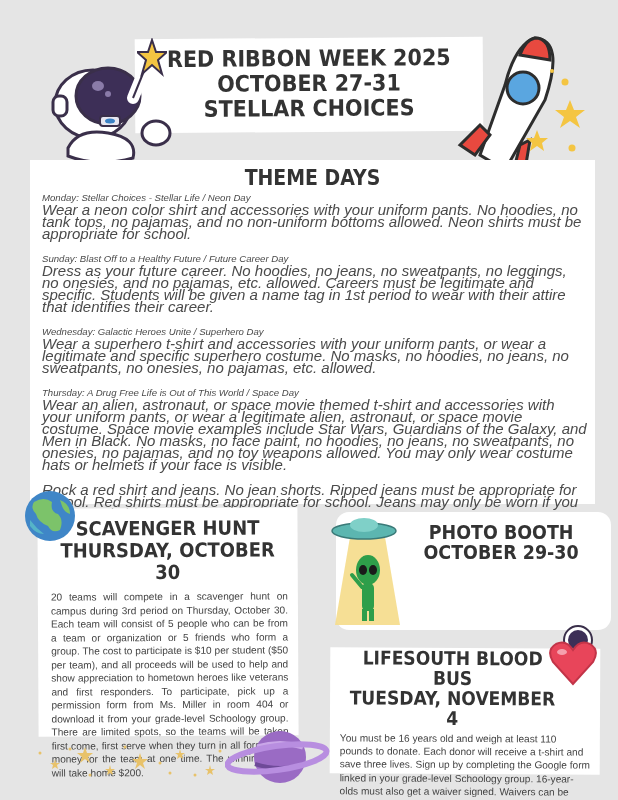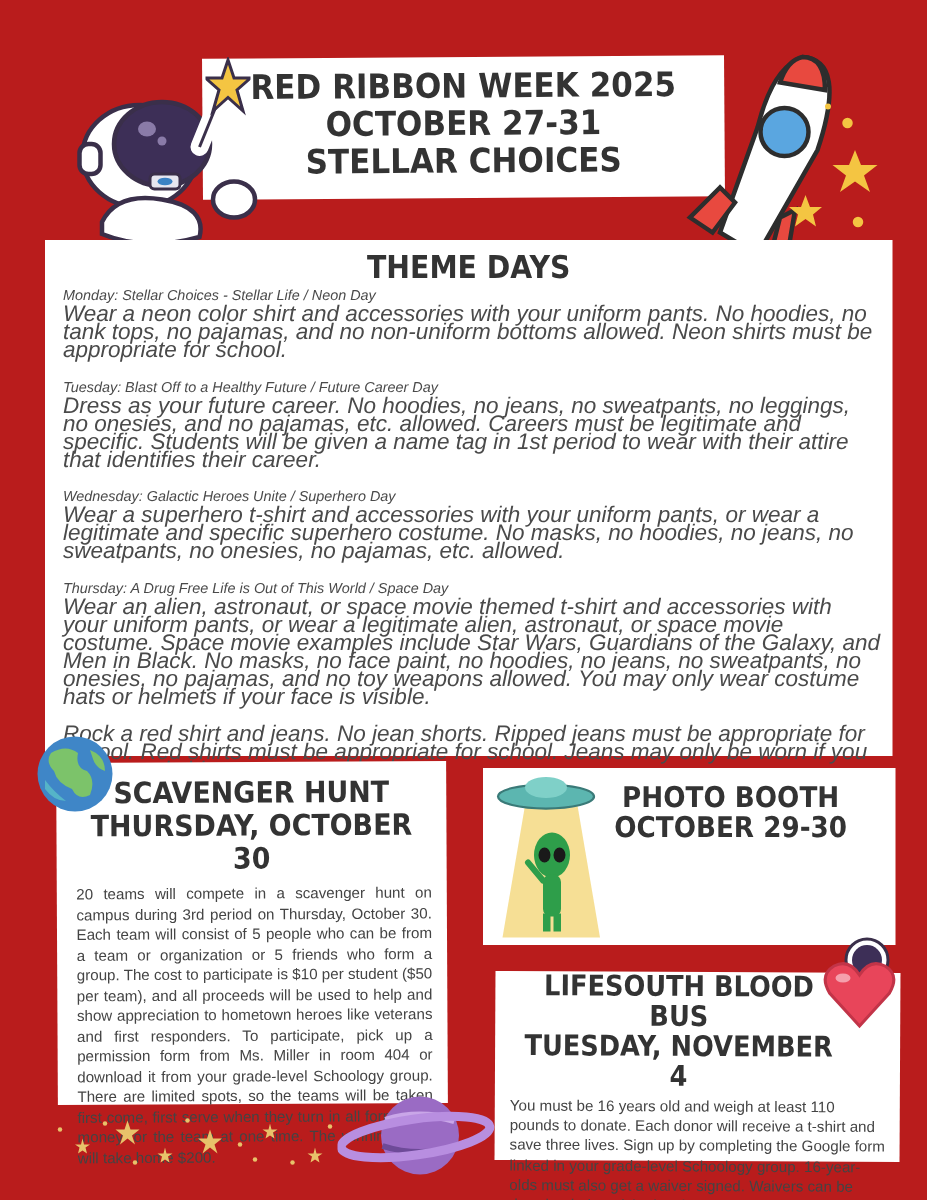--- a/index.html
+++ b/index.html
@@ -2,21 +2,21 @@
 <html><head>
   <meta charset="utf-8">
   <style>
     * { margin: 0; padding: 0; box-sizing: border-box; }
     body {
       width: 618px; height: 800px; overflow: hidden;
       background: #383535;
       font-family: "DejaVu Sans", sans-serif;
       position: relative;
     }
-    .page { position: absolute; inset: 0; background: #b91c1c; }
+    .page { position: absolute; inset: 0; background: #e5e5e5; }
     .panel {
       position: absolute; background: #ffffff;
     }
     .heading {
       font-family: "DejaVu Sans", sans-serif;
       font-weight: bold;
       color: #333333;
       text-align: center;
       letter-spacing: 0px;
     }
@@ -35,21 +35,21 @@
       font-family: "Liberation Sans", sans-serif; font-size: 15px; line-height: 12px; color: #4a4a4a; font-style: italic;
     }
     
     #scav-panel { left: 38px; top: 508px; width: 260px; height: 228px; transform: rotate(-0.3deg); }
     #scav-panel .heading { font-size: 19.5px; line-height: 22px; padding-top: 10px; transform: scaleX(0.92); }
     .scav-body {
       font-family: "Liberation Sans", sans-serif; font-size: 10.1px; line-height: 13.5px; color: #444;
       text-align: justify; padding: 6px 10px 0 13px;
     }
     
-    #photo-panel { left: 322px; top: 512px; width: 275px; height: 118px; }
+    #photo-panel { left: 336px; top: 512px; width: 275px; height: 118px; border-radius: 13px; }
     #photo-panel .heading { font-size: 19px; line-height: 20px; padding-top: 10px; padding-left: 60px; transform: scaleX(0.92); }
     .photo-body {
       font-family: "Liberation Sans", sans-serif; font-size: 10.1px; line-height: 13.2px; color: #444;
       padding: 3px 8px 0 78px;
     }
     
     #blood-panel { left: 330px; top: 648px; width: 270px; height: 126px; transform: rotate(0.3deg); }
     #blood-panel .heading { font-size: 19px; line-height: 20px; padding-top: 0px; padding-right: 28px; transform: scaleX(0.9); }
     .blood-body {
       font-family: "Liberation Sans", sans-serif; font-size: 10.1px; line-height: 13.2px; color: #444;
@@ -102,21 +102,21 @@
   </svg>
 
   <div class="panel" id="theme-panel">
     <div class="heading">THEME DAYS</div>
     <div class="theme-list">
       <div class="theme-item">
         <div class="theme-day">Monday: Stellar Choices - Stellar Life / Neon Day</div>
         <div class="theme-desc">Wear a neon color shirt and accessories with your uniform pants. No hoodies, no tank tops, no pajamas, and no non-uniform bottoms allowed. Neon shirts must be appropriate for school.</div>
       </div>
       <div class="theme-item">
-        <div class="theme-day">Tuesday: Blast Off to a Healthy Future / Future Career Day</div>
+        <div class="theme-day">Sunday: Blast Off to a Healthy Future / Future Career Day</div>
         <div class="theme-desc">Dress as your future career. No hoodies, no jeans, no sweatpants, no leggings, no onesies, and no pajamas, etc. allowed. Careers must be legitimate and specific. Students will be given a name tag in 1st period to wear with their attire that identifies their career.</div>
       </div>
       <div class="theme-item">
         <div class="theme-day">Wednesday: Galactic Heroes Unite / Superhero Day</div>
         <div class="theme-desc">Wear a superhero t-shirt and accessories with your uniform pants, or wear a legitimate and specific superhero costume. No masks, no hoodies, no jeans, no sweatpants, no onesies, no pajamas, etc. allowed.</div>
       </div>
       <div class="theme-item">
         <div class="theme-day">Thursday: A Drug Free Life is Out of This World / Space Day</div>
         <div class="theme-desc">Wear an alien, astronaut, or space movie themed t-shirt and accessories with your uniform pants, or wear a legitimate alien, astronaut, or space movie costume. Space movie examples include Star Wars, Guardians of the Galaxy, and Men in Black. No masks, no face paint, no hoodies, no jeans, no sweatpants, no onesies, no pajamas, and no toy weapons allowed. You may only wear costume hats or helmets if your face is visible.</div>
       </div>

